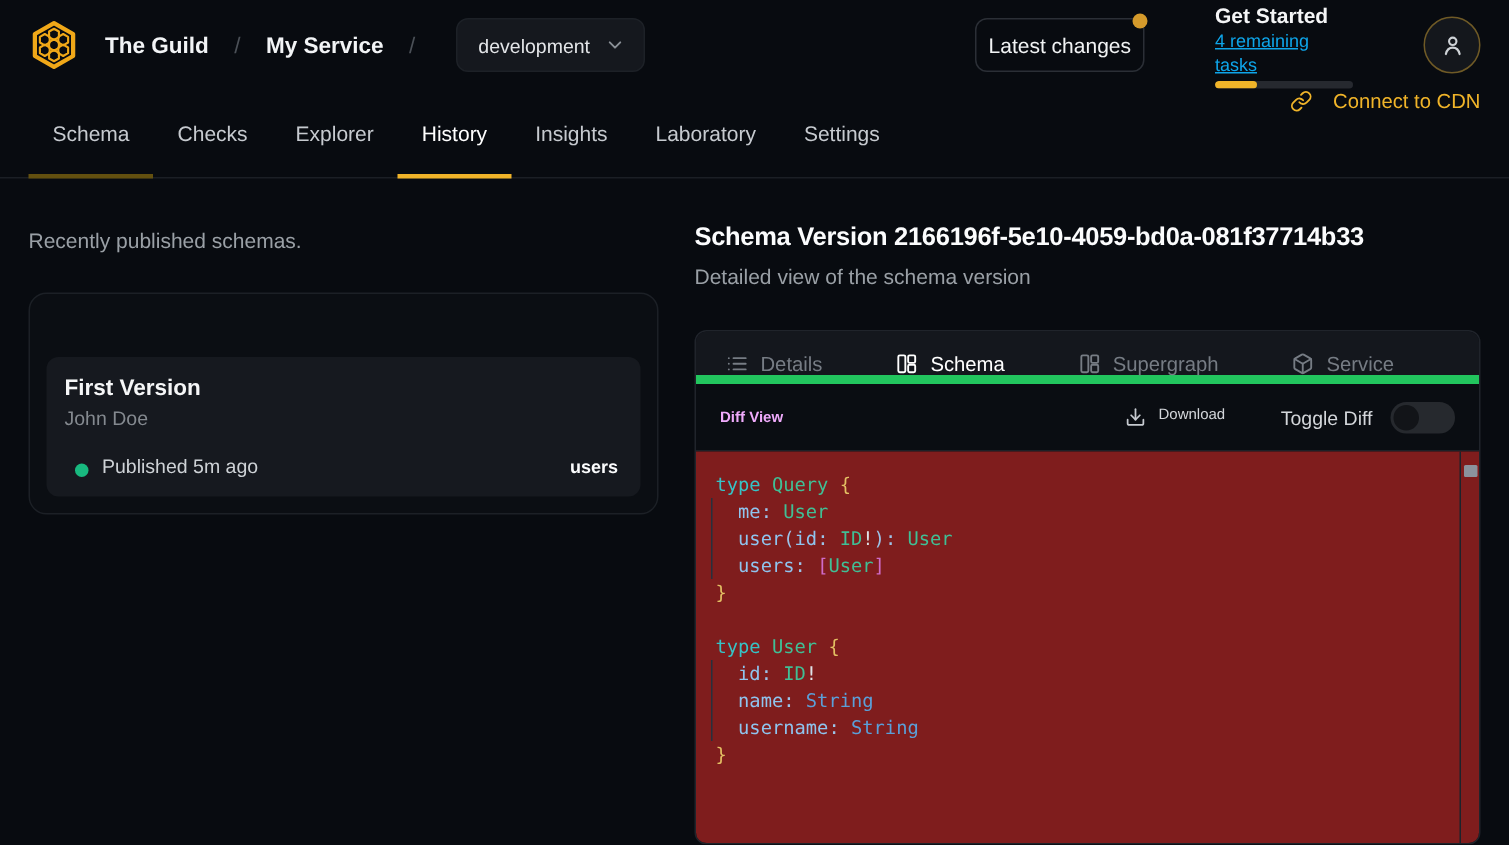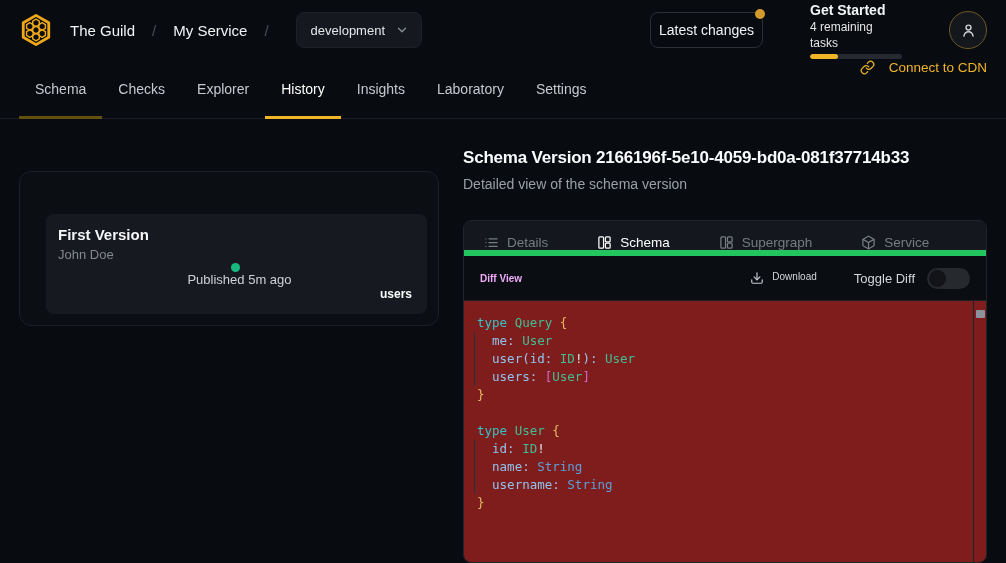--- a/index.html
+++ b/index.html
@@ -16,21 +16,21 @@
   svg { display:block; }
 
   
   header {
     height:60px; flex:0 0 60px;
     display:flex; align-items:center; justify-content:space-between;
     padding:0 19px;
   }
   .brand-row { display:flex; align-items:center; gap:17px; }
   .logo { width:34px; height:34px; cursor:pointer; }
-  .brand { font-size:15px; font-weight:400; color:#f2f4f6; cursor:pointer; }
+  .brand { font-size:15px; font-weight:700; color:#f2f4f6; cursor:pointer; }
   .sep { color:#4b5057; font-size:15px; }
   .target-select {
     display:flex; align-items:center; gap:10px;
     background:#15181e; border:1px solid #1d2127; border-radius:8px;
     height:36px; padding:0 12px 0 14px; margin-left:10px;
     color:#e4e6e9; font-size:13px; font-family:inherit; cursor:pointer;
   }
   .target-select .chev { color:#8a9097; }
   .header-right { display:flex; align-items:center; gap:47px; }
   .latest-changes {
@@ -39,21 +39,21 @@
     background:transparent; border:1px solid #2b2f36; border-radius:8px;
     color:#f1f3f4; font-size:14px; font-family:inherit; cursor:pointer;
   }
   .notif-dot {
     position:absolute; top:-4px; right:-3px;
     width:10px; height:10px; border-radius:50%;
     background:var(--notification-dot,#d49a2b);
   }
   .get-started { width:92px; cursor:pointer; }
   .gs-title { font-size:14px; font-weight:600; color:#f4f5f6; line-height:17px; }
-  .gs-sub { font-size:12px; color:#e5e5e5; line-height:16px; }
+  .gs-sub { font-size:12px; color:#0ea5e9; line-height:16px;text-decoration:underline; }
   .gs-bar { margin-top:3px; height:5px; border-radius:3px; background:#26292f; overflow:hidden; }
   .gs-fill { height:100%; background:var(--accent,#f0b429); border-radius:3px; }
   .avatar {
     width:38px; height:38px; border-radius:50%;
     border:1px solid #6f5a26; background:#14171c;
     display:flex; align-items:center; justify-content:center;
     color:#ced2d6; cursor:pointer;
   }
 
   
@@ -85,29 +85,29 @@
   .col-right { flex:1; min-width:0; display:flex; flex-direction:column; }
   h2.sec-title { font-size:18px; line-height:24px; font-weight:700; color:#fbfcfd; letter-spacing:-0.2px; }
   .col-right h2.sec-title { font-size:17px; }
   p.sec-sub { margin-top:4px; font-size:14px; line-height:20px; color:#9aa0a6; }
 
   
   .versions-card {
     margin-top:25px;
     border:1px solid #1c2026; border-radius:12px;
     background:#0b0e13;
-    padding:42px 11px 11px 26px;
+    padding:42px 11px 11px 11px;
   }
   .version-item {
     background:#16191f; border-radius:8px;
     padding:11px 13px 13px 12px; cursor:pointer;
   }
   .v-name { font-size:15px; font-weight:600; color:#f5f6f7; line-height:19px; }
   .v-author { margin-top:2px; font-size:13px; color:#84898f; line-height:17px; }
-  .v-row { display:flex; align-items:center; padding-left:7px;flex-direction:column; }
+  .v-row { margin-top:16px; display:flex; align-items:flex-end; padding-left:7px; }
   .v-dot { width:9px; height:9px; border-radius:50%; background:var(--status-green,#18b97f); margin-right:9px; }
   .v-status { font-size:13px; color:#ced2d6; }
   .v-badge { margin-left:auto; font-size:12px; font-weight:700; color:#fbfcfd; padding-right:2px; }
 
   
   .detail-panel {
     margin-top:26px; flex:1;
     border:1px solid #20242b; border-radius:8px;
     background:#0a0d12;
     display:flex; flex-direction:column; min-height:0;
@@ -247,20 +247,21 @@
           <path d="M14 11a5 5 0 0 0-7.54-.54l-3 3a5 5 0 0 0 7.07 7.07l1.71-1.71"></path>
         </svg>
       </span>
       <span>Connect to CDN</span>
     </a>
   </nav>
 
   <main>
 
     <section class="col-left">
+      <p class="sec-sub">Recently published schemas.</p>
 
       <div class="versions-card">
         <div class="version-item">
           <div class="v-name">First Version</div>
           <div class="v-author">John Doe</div>
           <div class="v-row">
             <span class="v-dot"></span>
             <span class="v-status">Published 5m ago</span>
             <span class="v-badge">users</span>
           </div>

